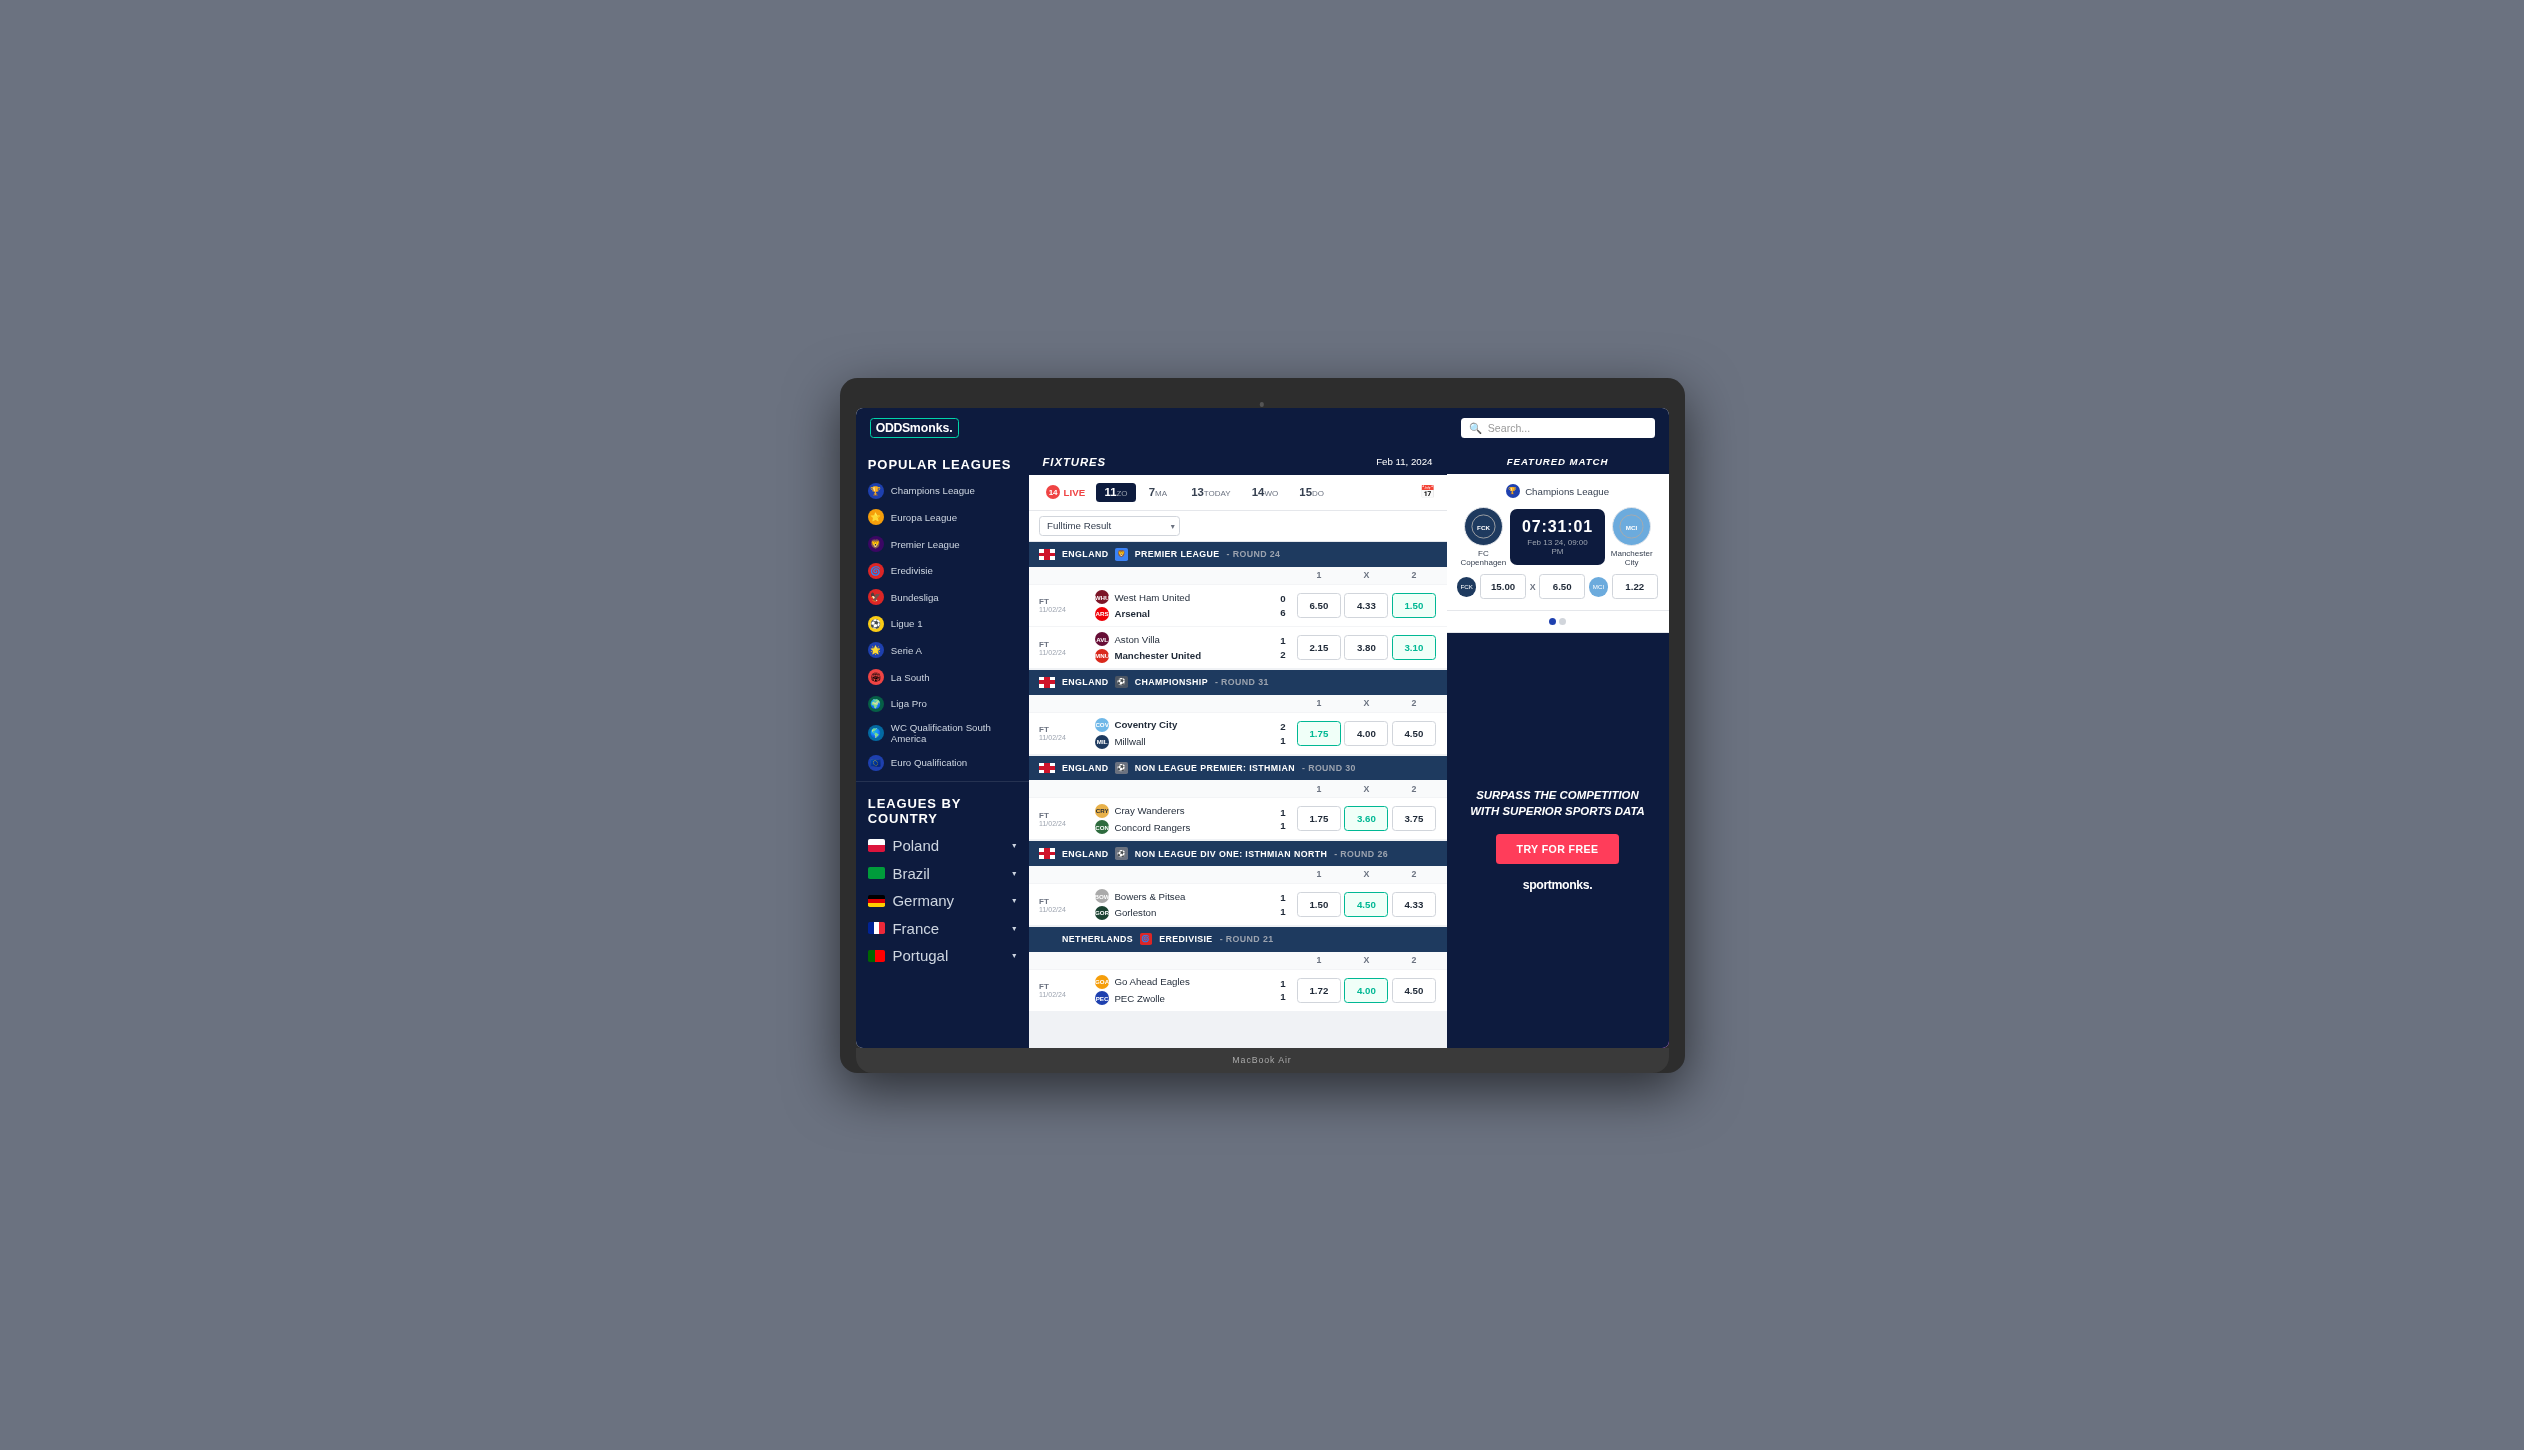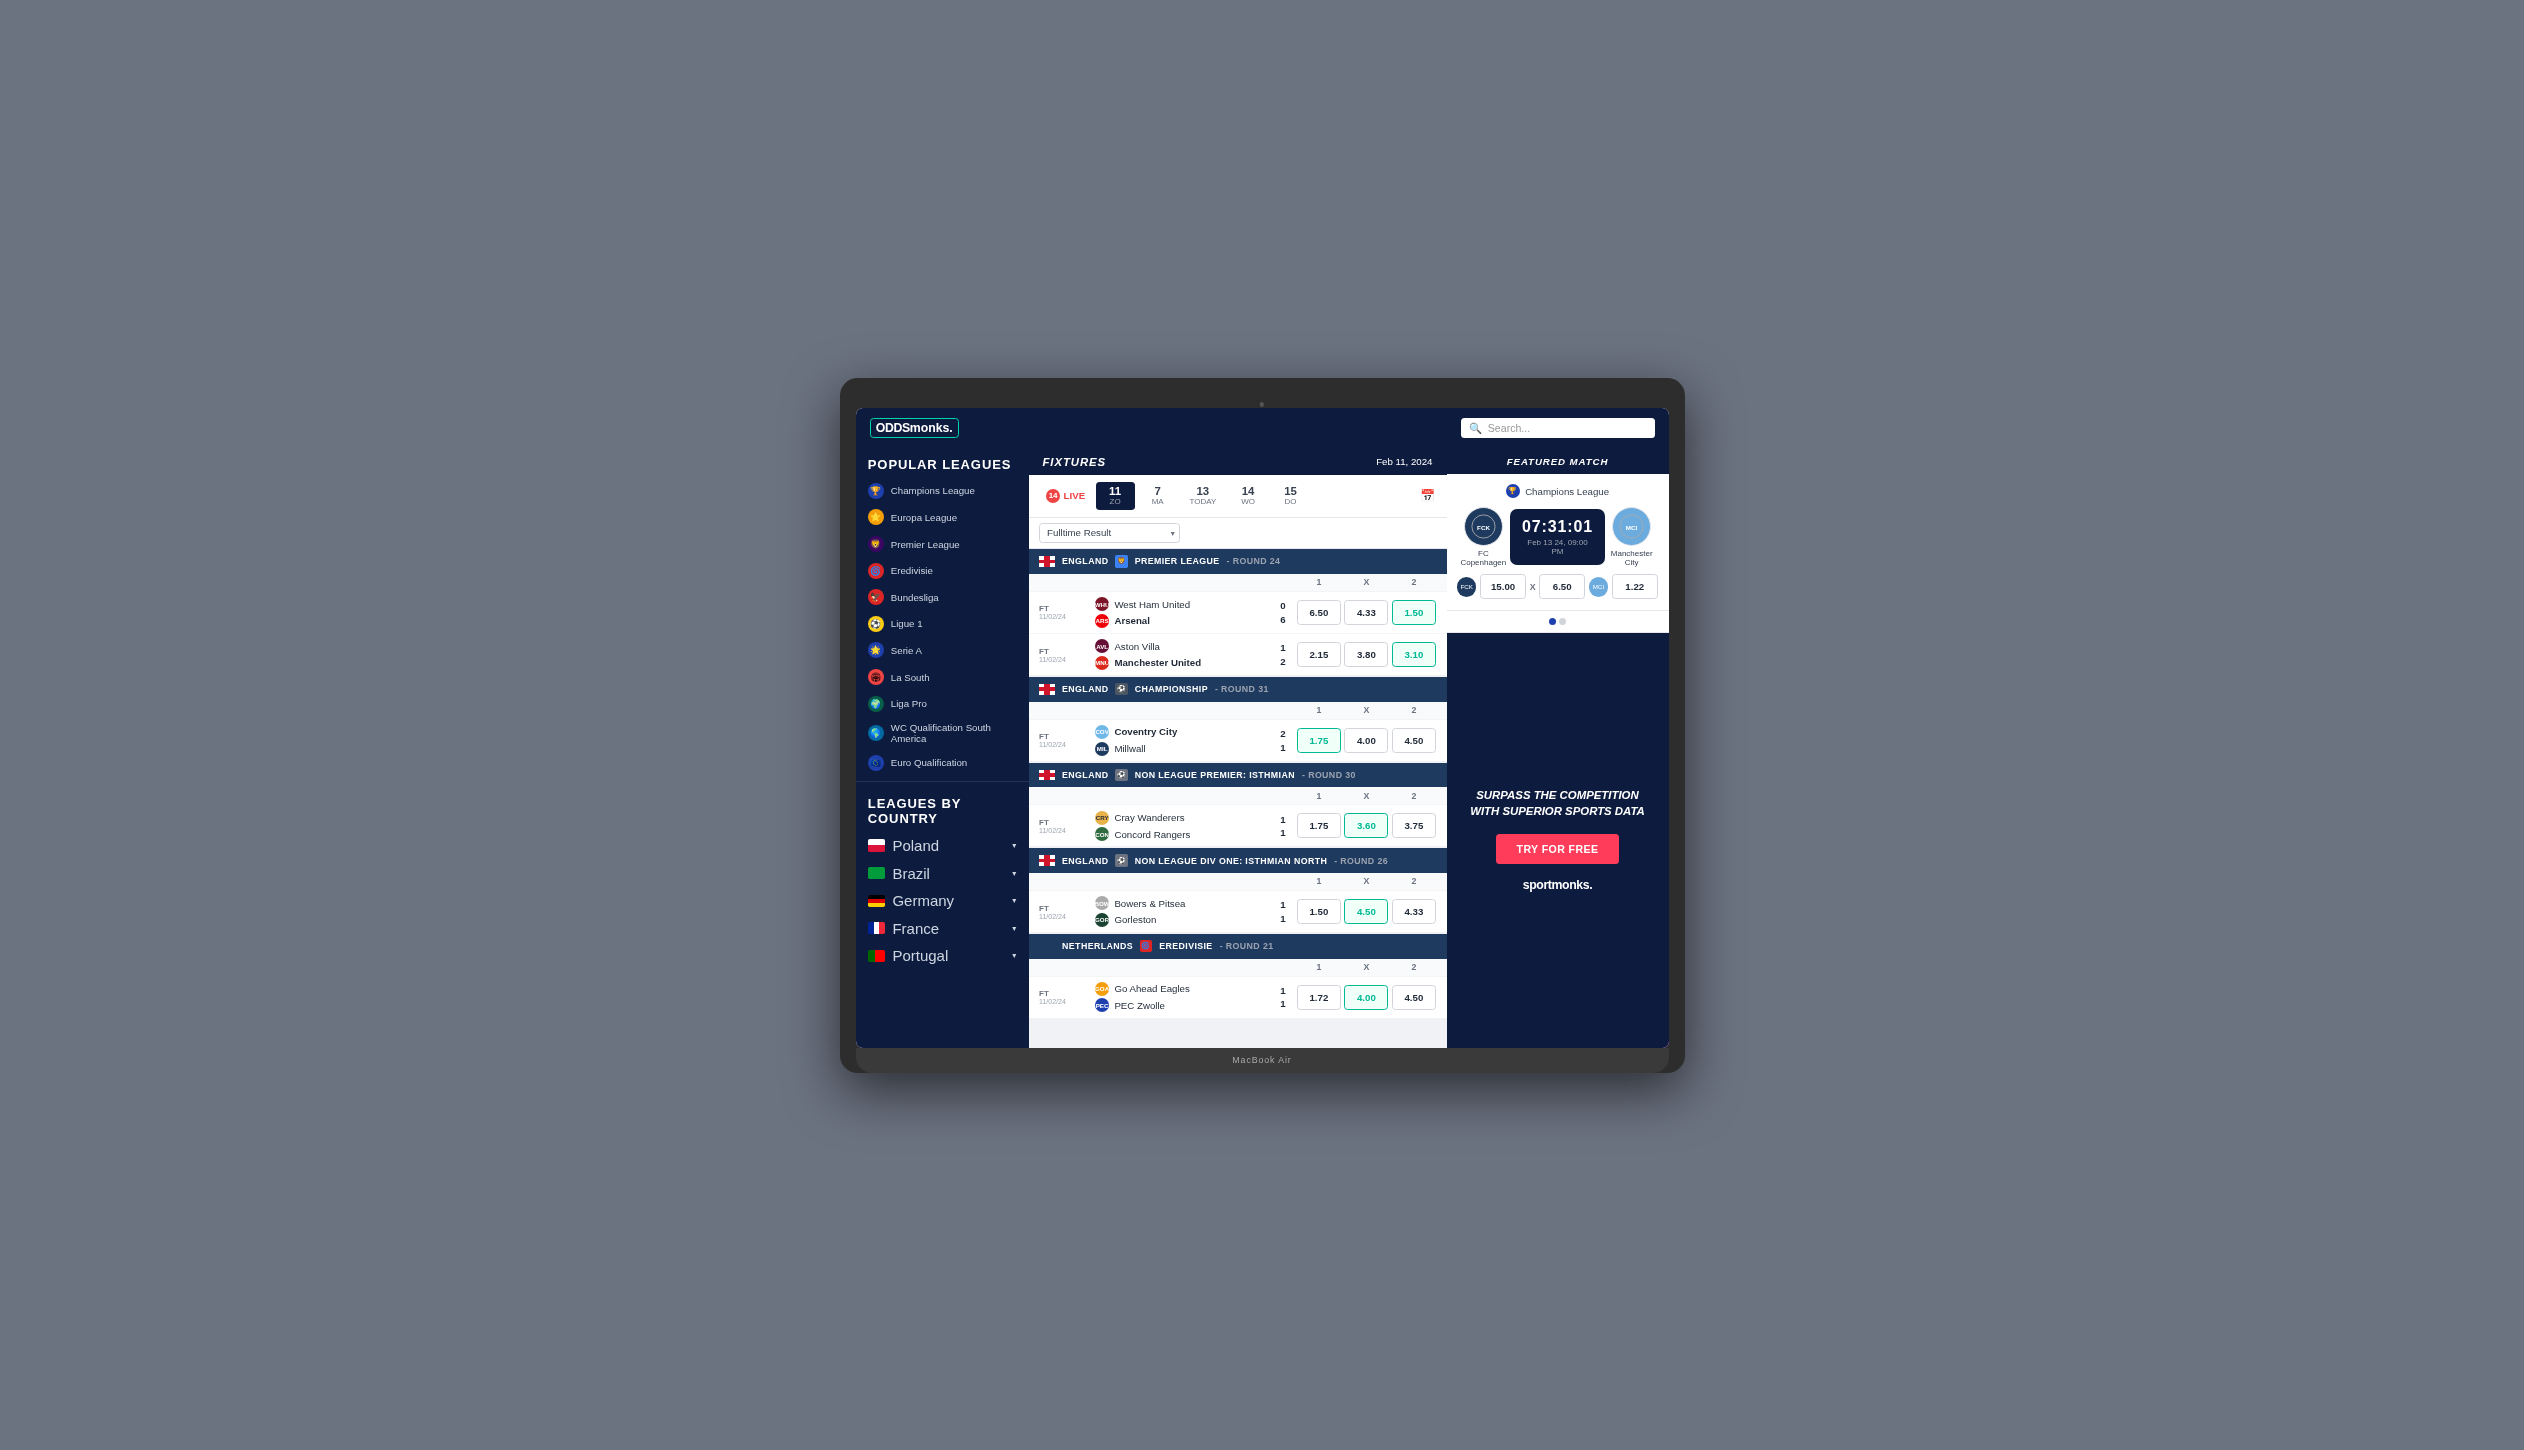--- a/index.html
+++ b/index.html
@@ -202,22 +202,22 @@
       width: 14px; height: 14px;
       font-size: 8px;
       font-weight: 700;
       display: flex;
       align-items: center;
       justify-content: center;
     }
     .live-text { color: #ef4444; font-weight: 700; font-size: 9.7px; }
     .date-item {
       display: flex;
-      flex-direction: column;
-      align-items: center;
+      flex-direction: row;
+      align-items: flex-end;
       padding: 3.5px 8.8px;
       border-radius: 3.5px;
       cursor: pointer;
       min-width: 39px;
     }
     .date-item.active { background: #0d1b3e; }
     .date-num { font-size: 11.4px; font-weight: 700; }
     .date-day { font-size: 8px; text-transform: uppercase; }
     .date-item.active .date-num { color: #fff; }
     .date-item.active .date-day { color: #9ca3af; }

